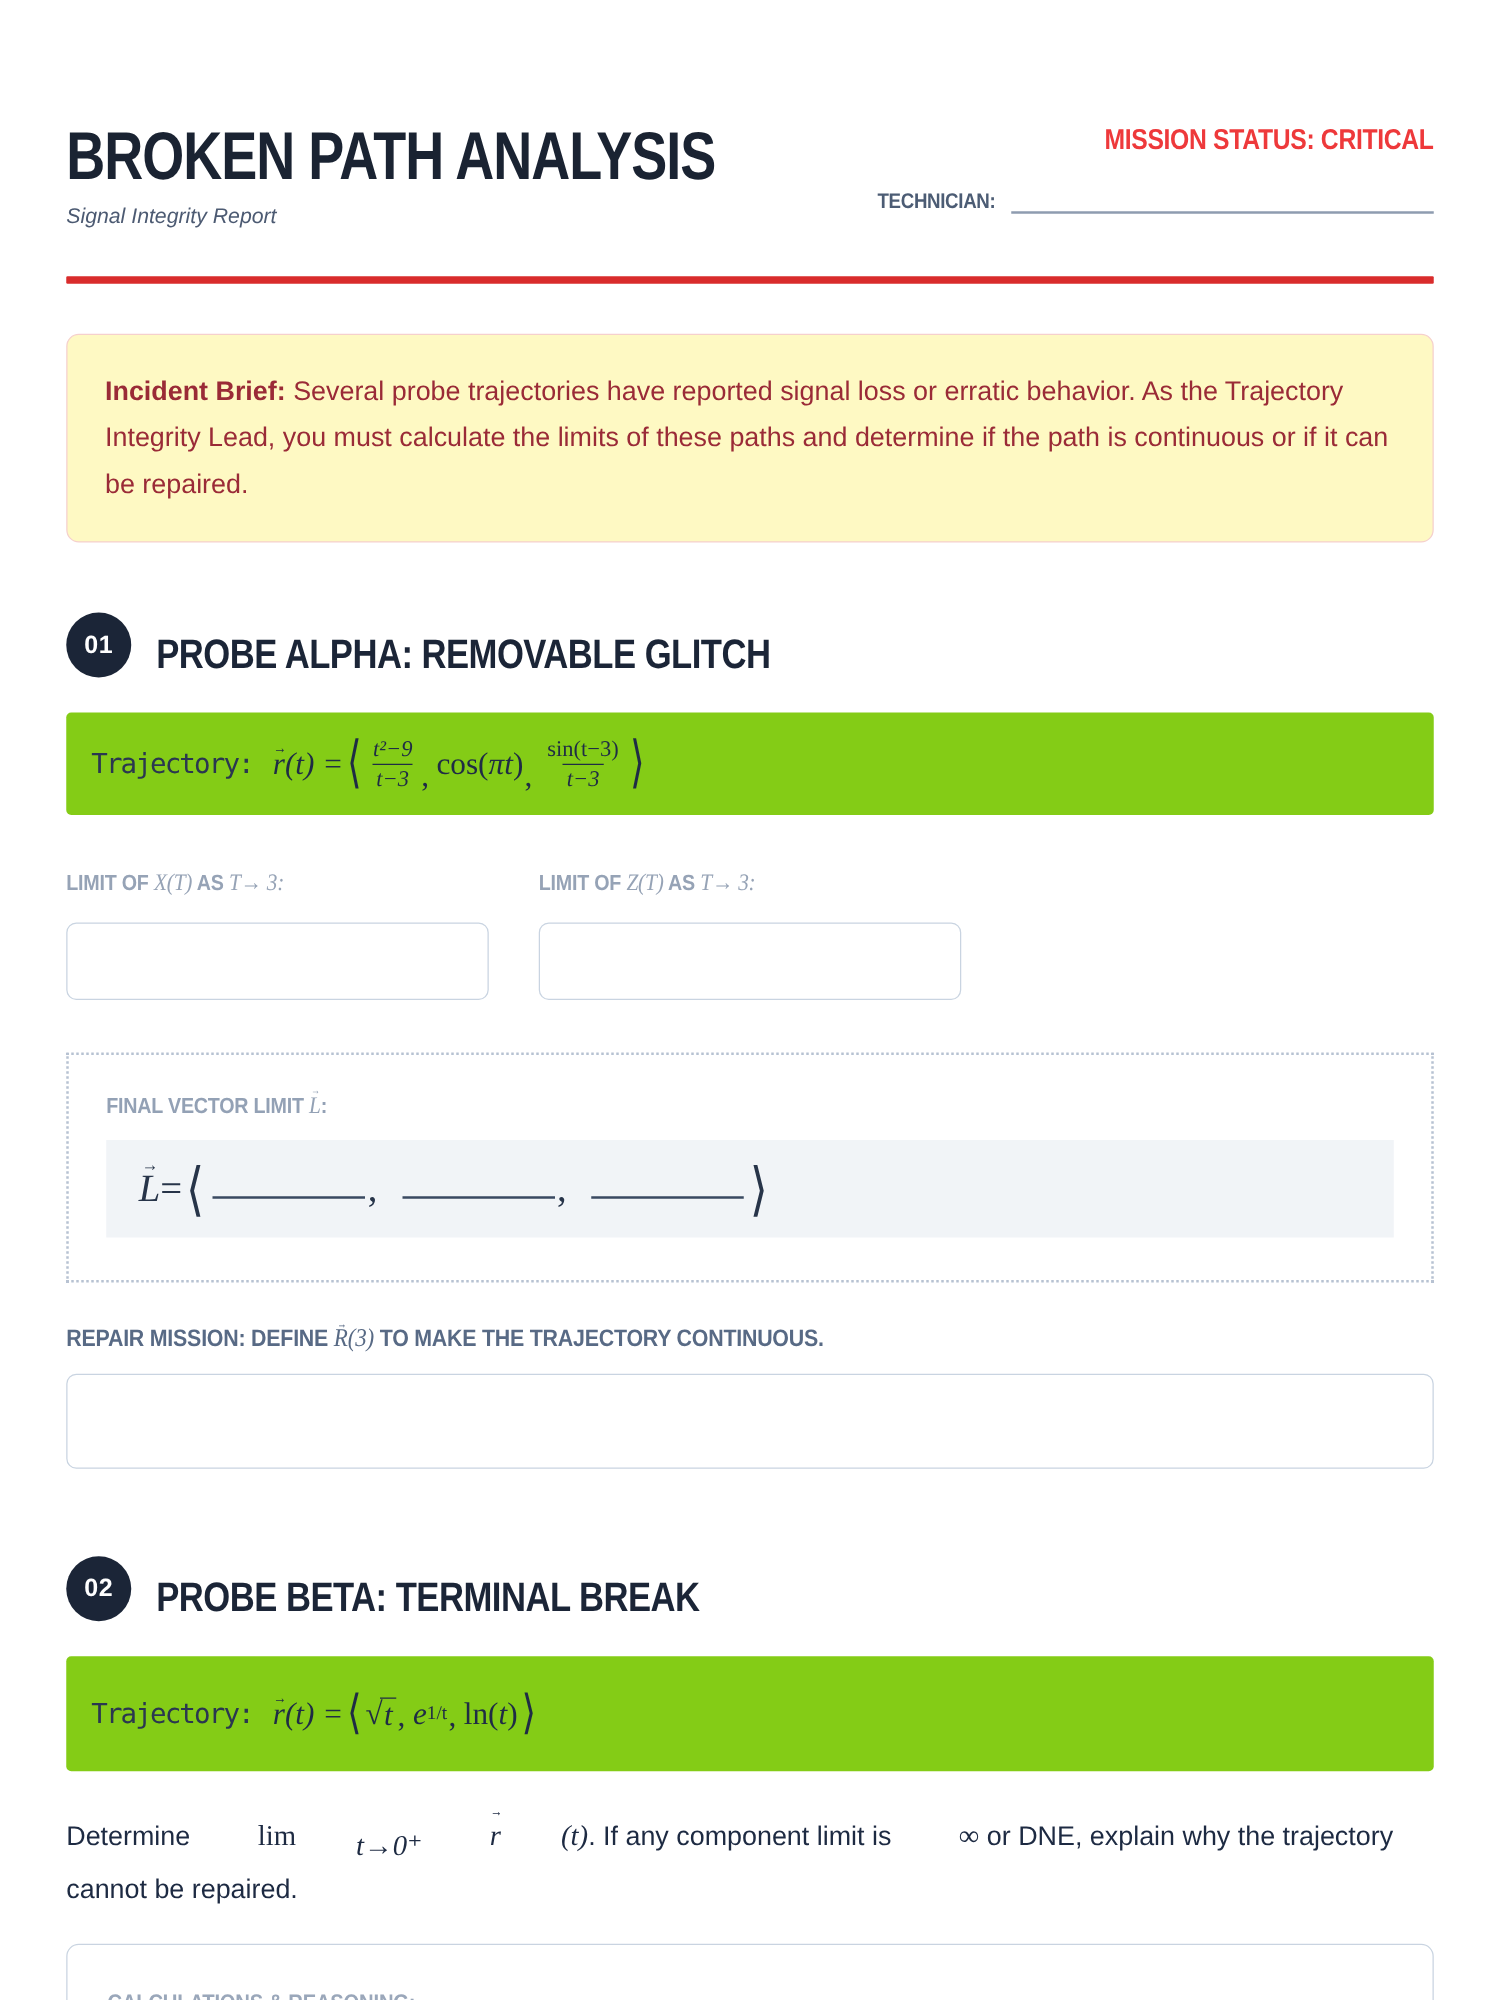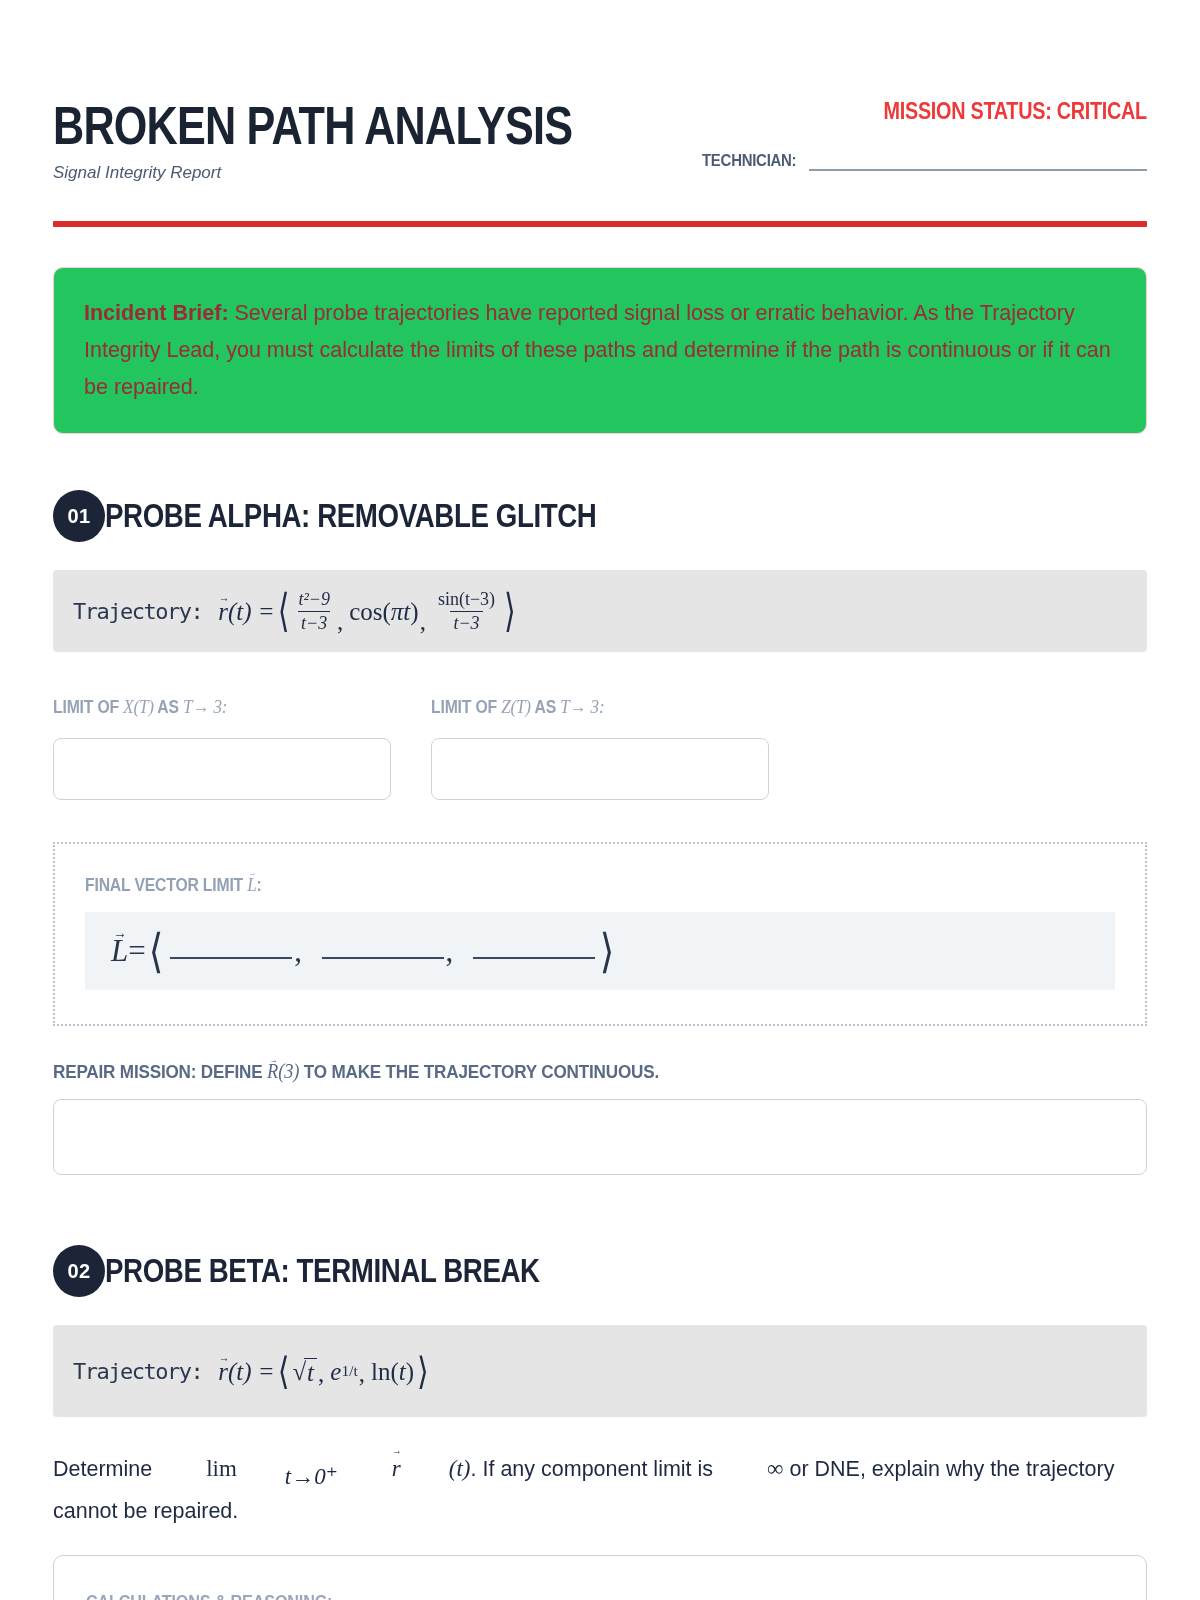--- a/index.html
+++ b/index.html
@@ -16,33 +16,33 @@
   .mission { font-size:23px; font-weight:800; color:#ee393b; letter-spacing:-0.3px;
     white-space:nowrap; transform:scaleX(0.86); transform-origin:right; }
   .tech-row { margin-top:22px; display:flex; align-items:flex-end; }
   .tech-label { font-size:17px; font-weight:700; color:#4c5c74; letter-spacing:-0.3px;
     transform:scaleX(0.88); transform-origin:left; white-space:nowrap; }
   .tech-line { flex:1; height:24px; border-bottom:2px solid #8e9cb0; }
 
   .red-rule { margin-top:38px; height:6px; background:#d92c2c; border-radius:1px; }
 
   
-  .incident { margin-top:40px; background:#22c55e; border:1.5px solid #f5d0cd;
+  .incident { margin-top:40px; background:#fef9c3; border:1.5px solid #f5d0cd;
     border-radius:10px; padding:27px 30px; color:#9a2b37; font-size:21.5px; line-height:37px; }
   .incident b { font-weight:700; }
 
   
-  .sec-head { margin-top:56px; display:flex; align-items:center; }
+  .sec-head { margin-top:56px; display:flex; align-items:flex-end; gap:20px; }
   .badge { width:52px; height:52px; border-radius:50%; background:#1b2537; color:#ffffff;
     display:flex; align-items:center; justify-content:center; font-size:20px; font-weight:800;
     flex:0 0 52px; letter-spacing:0.5px; }
   .sec-title { font-size:33px; font-weight:800; color:#1b2537; letter-spacing:-0.5px;
     white-space:nowrap; transform:scaleX(0.84); transform-origin:left; }
 
-  .formula-box { margin-top:28px; background:#e5e5e5; border-radius:4px;
+  .formula-box { margin-top:28px; background:#84cc16; border-radius:4px;
     padding:18px 20px; display:flex; align-items:center; gap:16px; min-height:80px; }
   .formula-box.tall { padding:28px 20px; min-height:92px; }
   .mono-label { font-family:"DejaVu Sans Mono", monospace; font-size:22px; color:#2a3750;
     letter-spacing:-1.5px; white-space:nowrap; }
 
   
   .math { font-family:"Liberation Serif","DejaVu Serif",serif; font-size:25px;
     color:#1f2c45; line-height:1; display:inline-flex; align-items:center; white-space:nowrap; }
   .math i, i.mth { font-style:italic; font-family:"Liberation Serif","DejaVu Serif",serif; }
   .rm { font-style:normal !important; }

